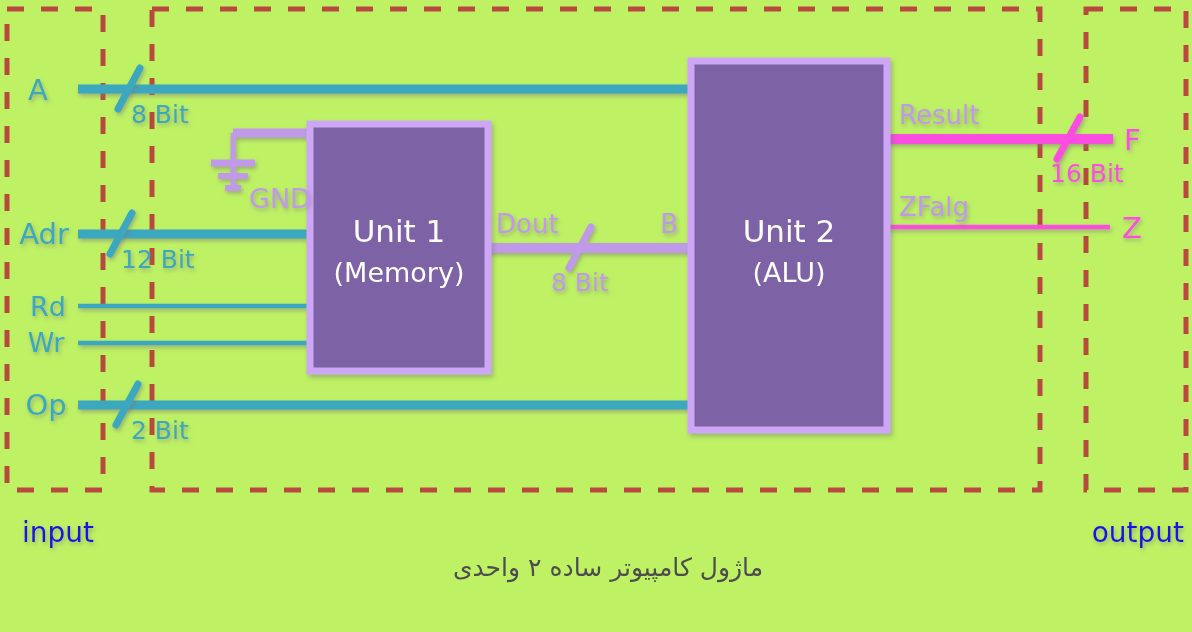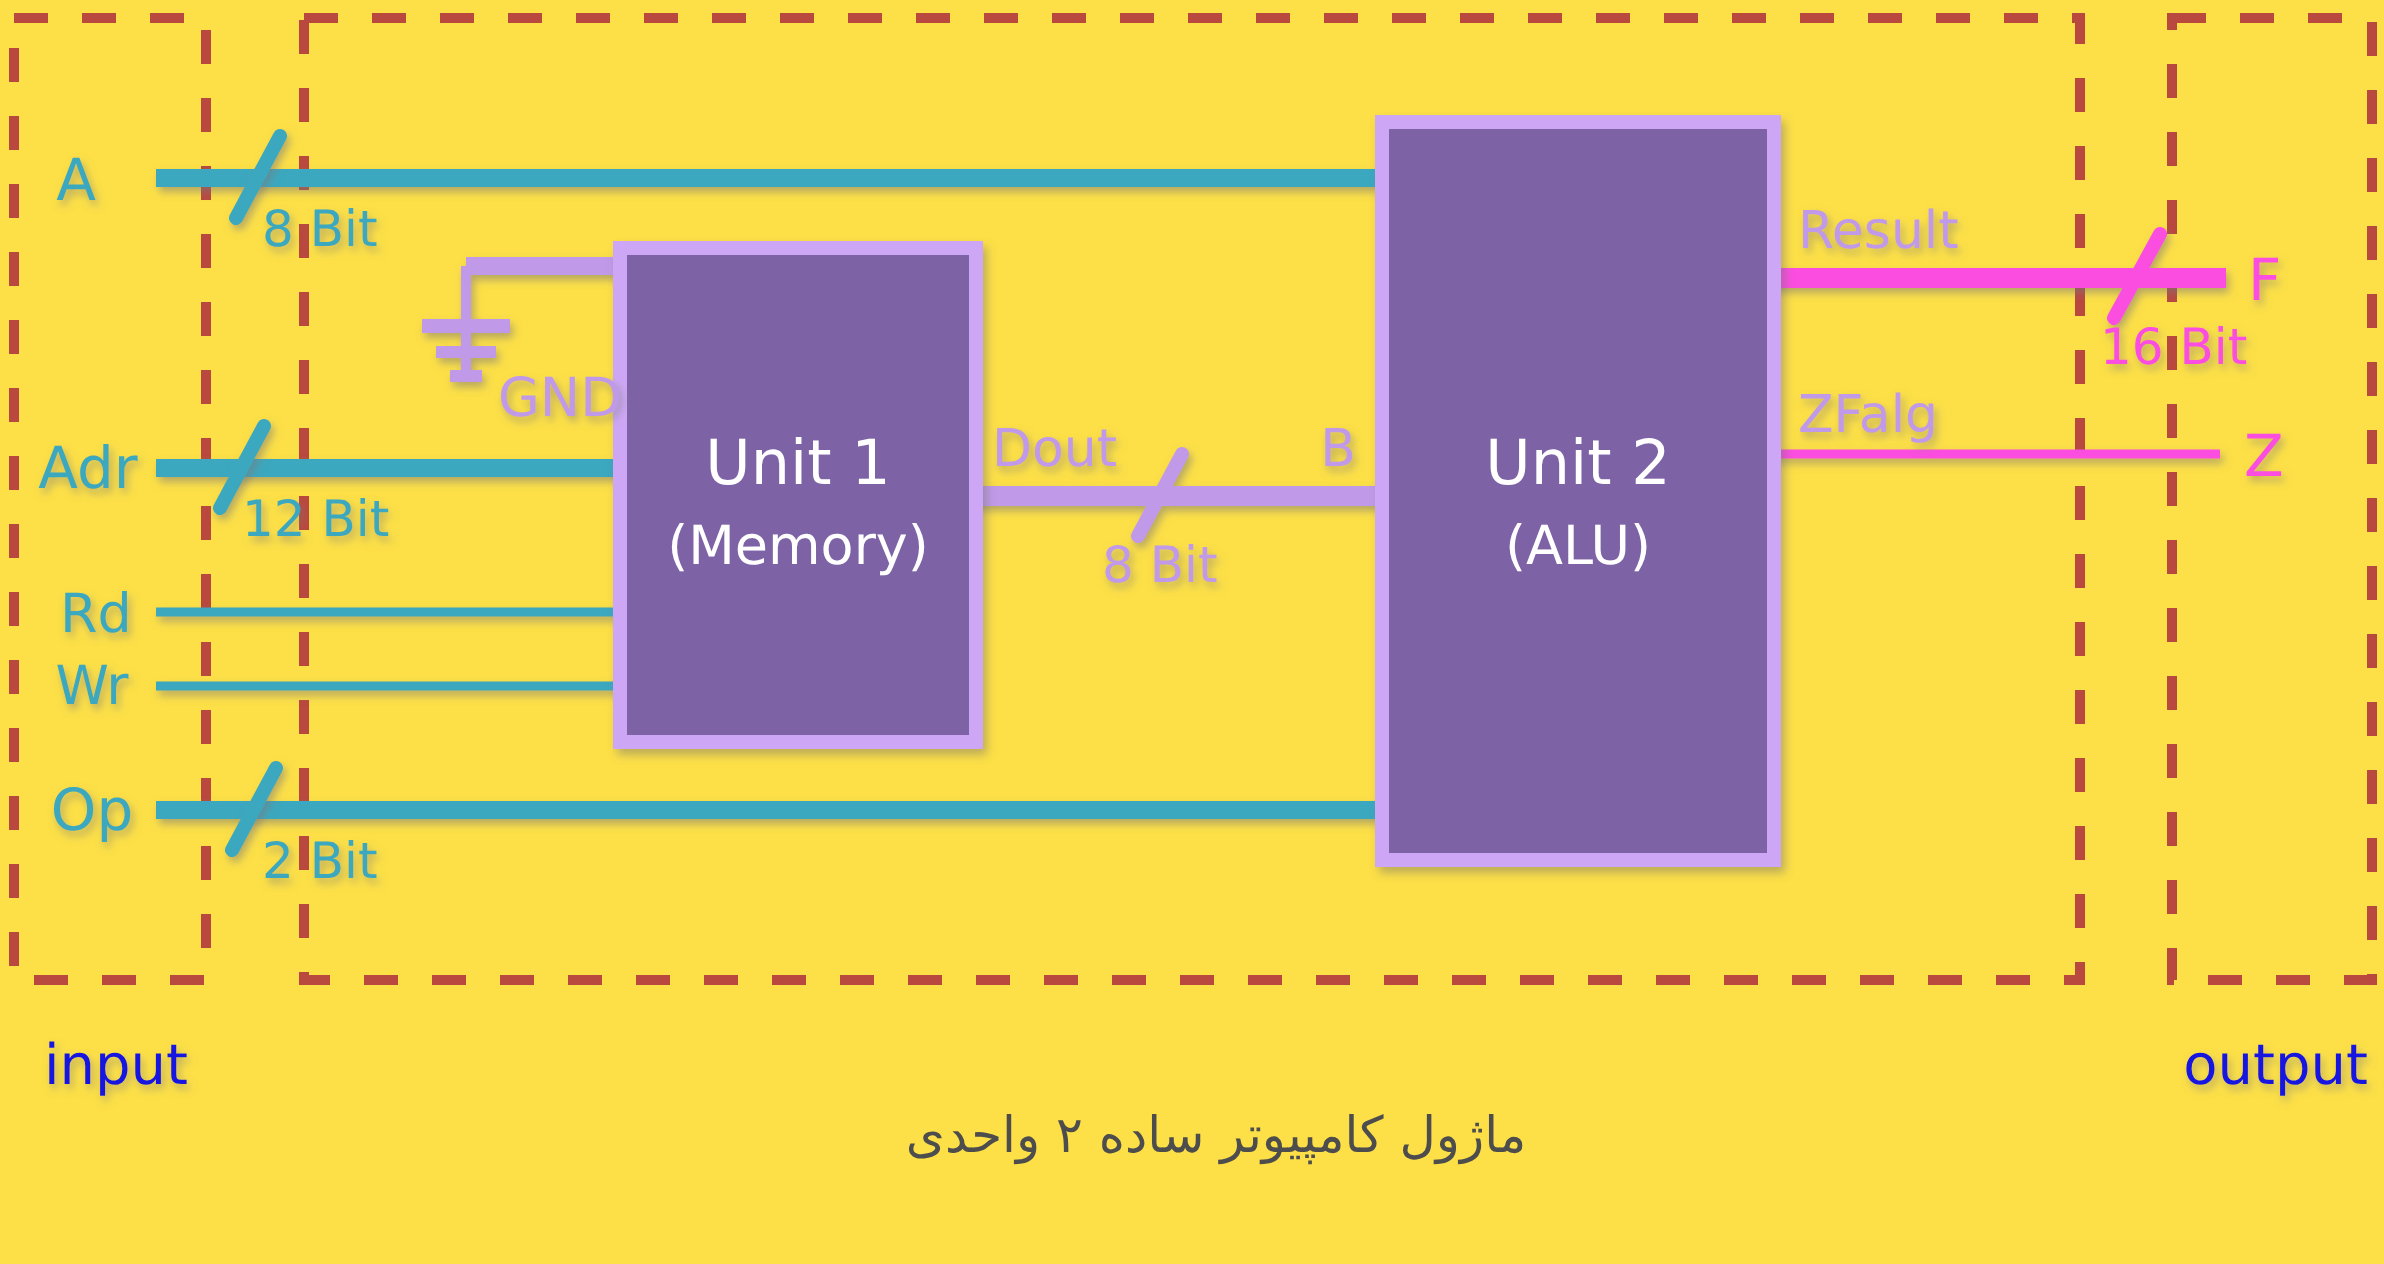--- a/index.html
+++ b/index.html
@@ -7,21 +7,21 @@
     padding: 0;
     background: #ffffff;
   }
   body {
     font-family: "DejaVu Sans", "Liberation Sans", sans-serif;
   }
   #stage {
     position: relative;
     width: 1192px;
     height: 632px;
-    background: #fde047;
+    background: #bef264;
     overflow: hidden;
   }
   svg.diagram {
     position: absolute;
     left: 0;
     top: 0;
     width: 1192px;
     height: 632px;
     display: block;
   }

